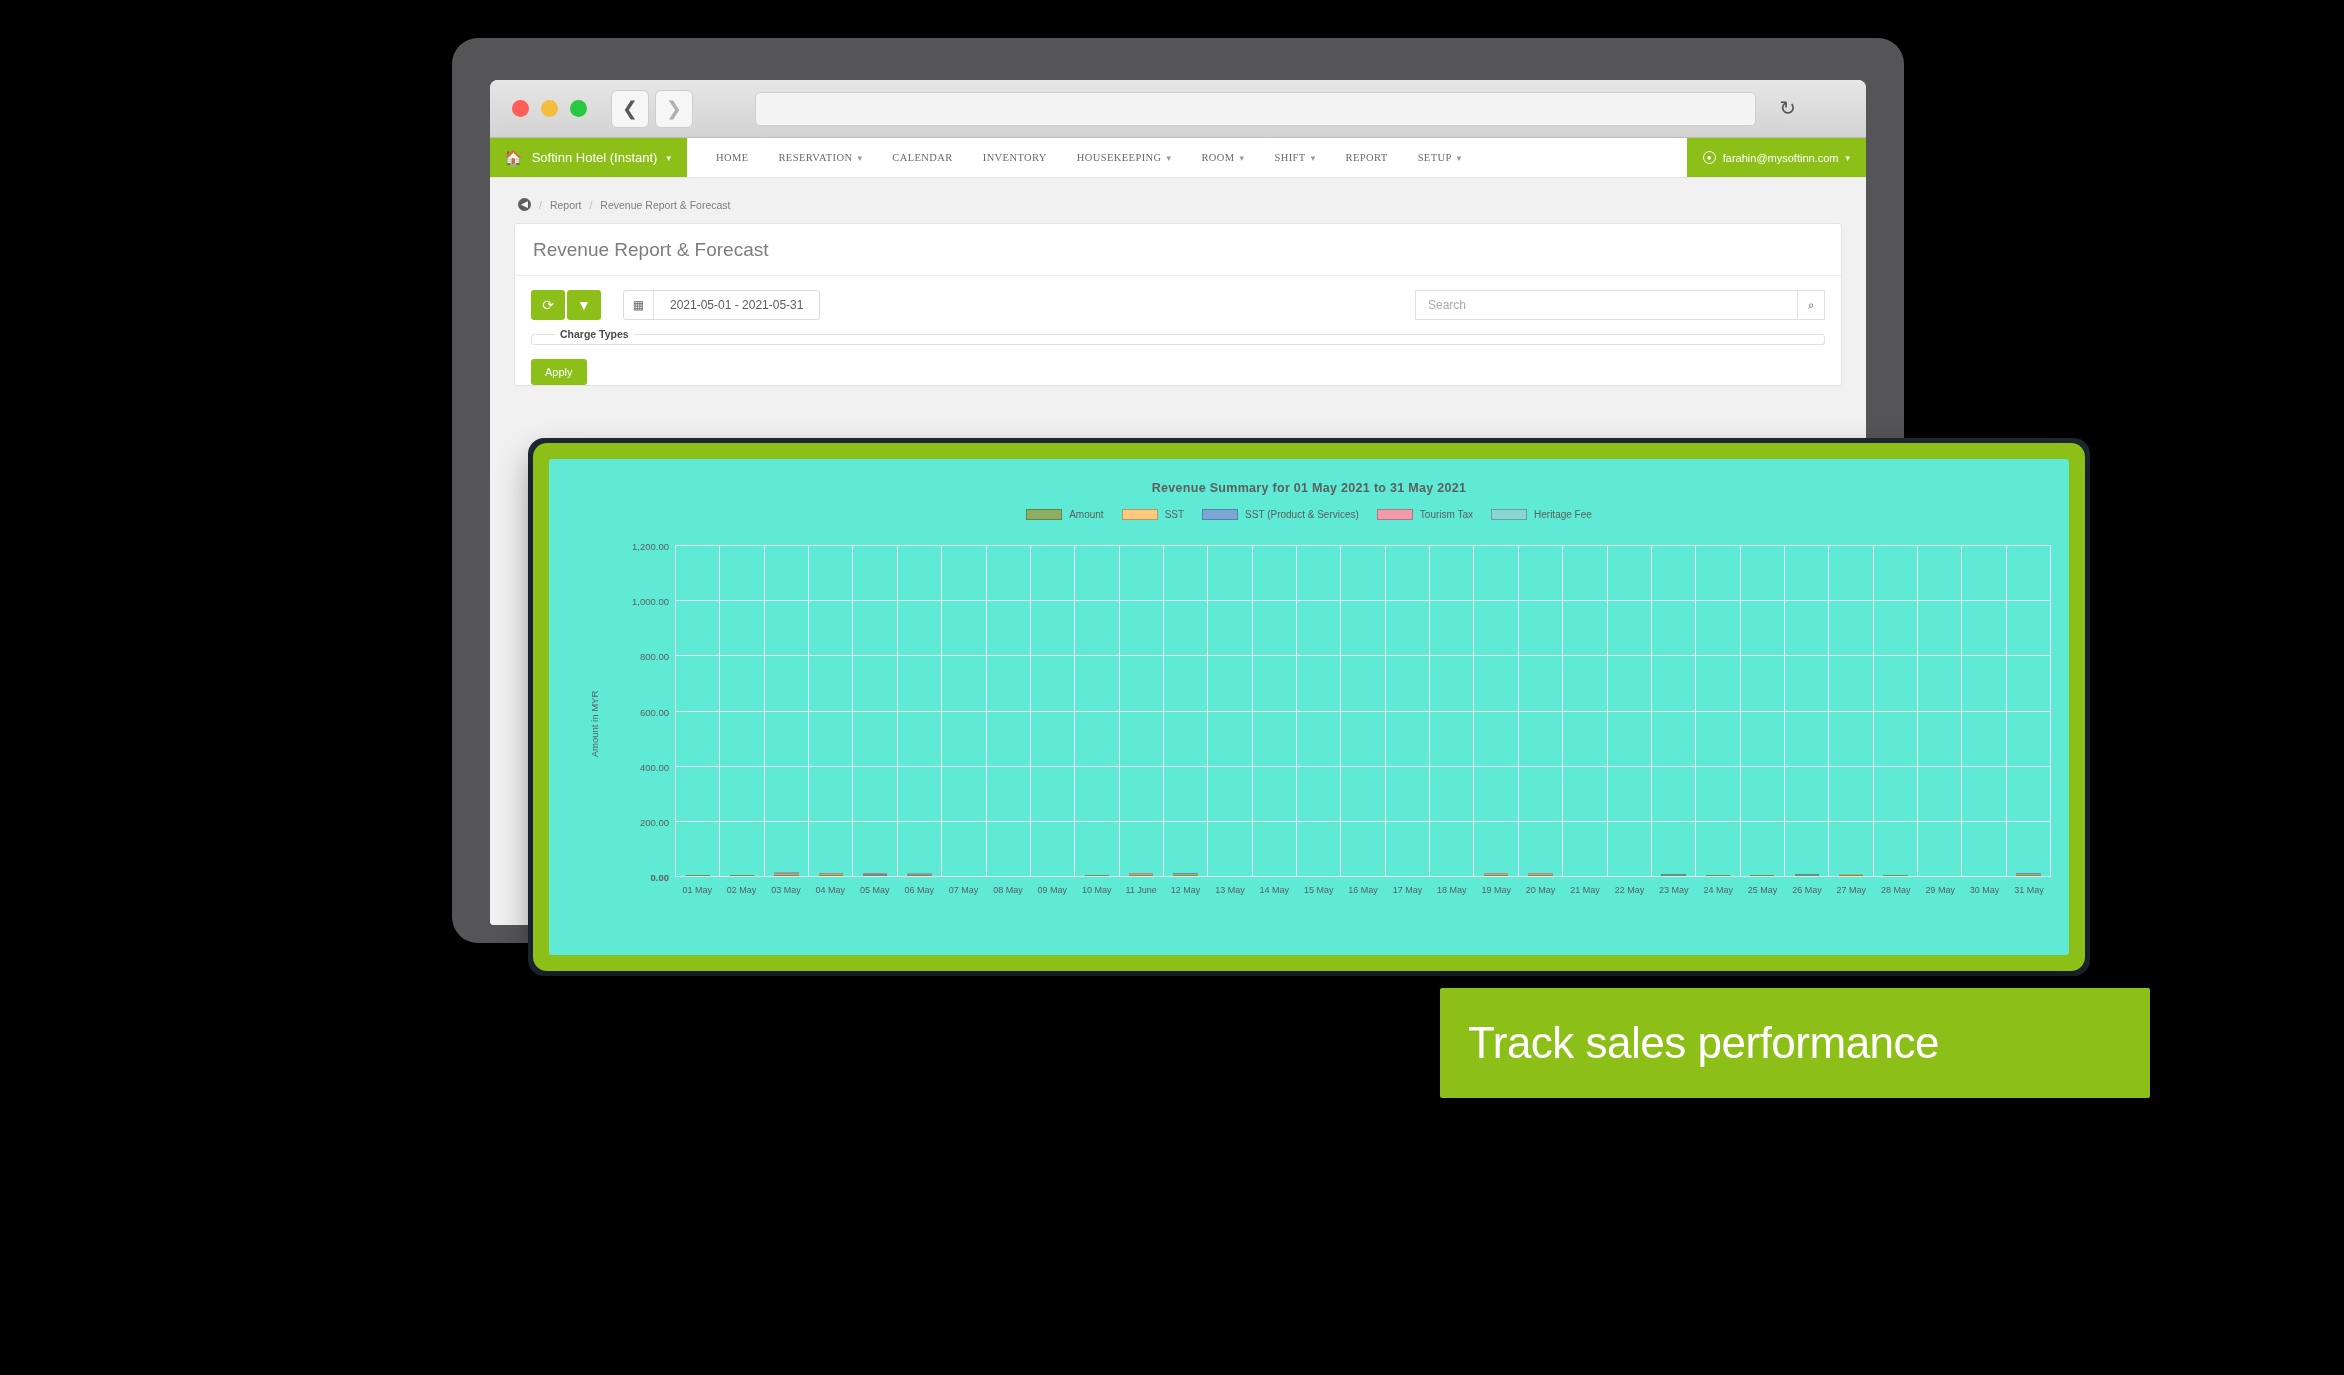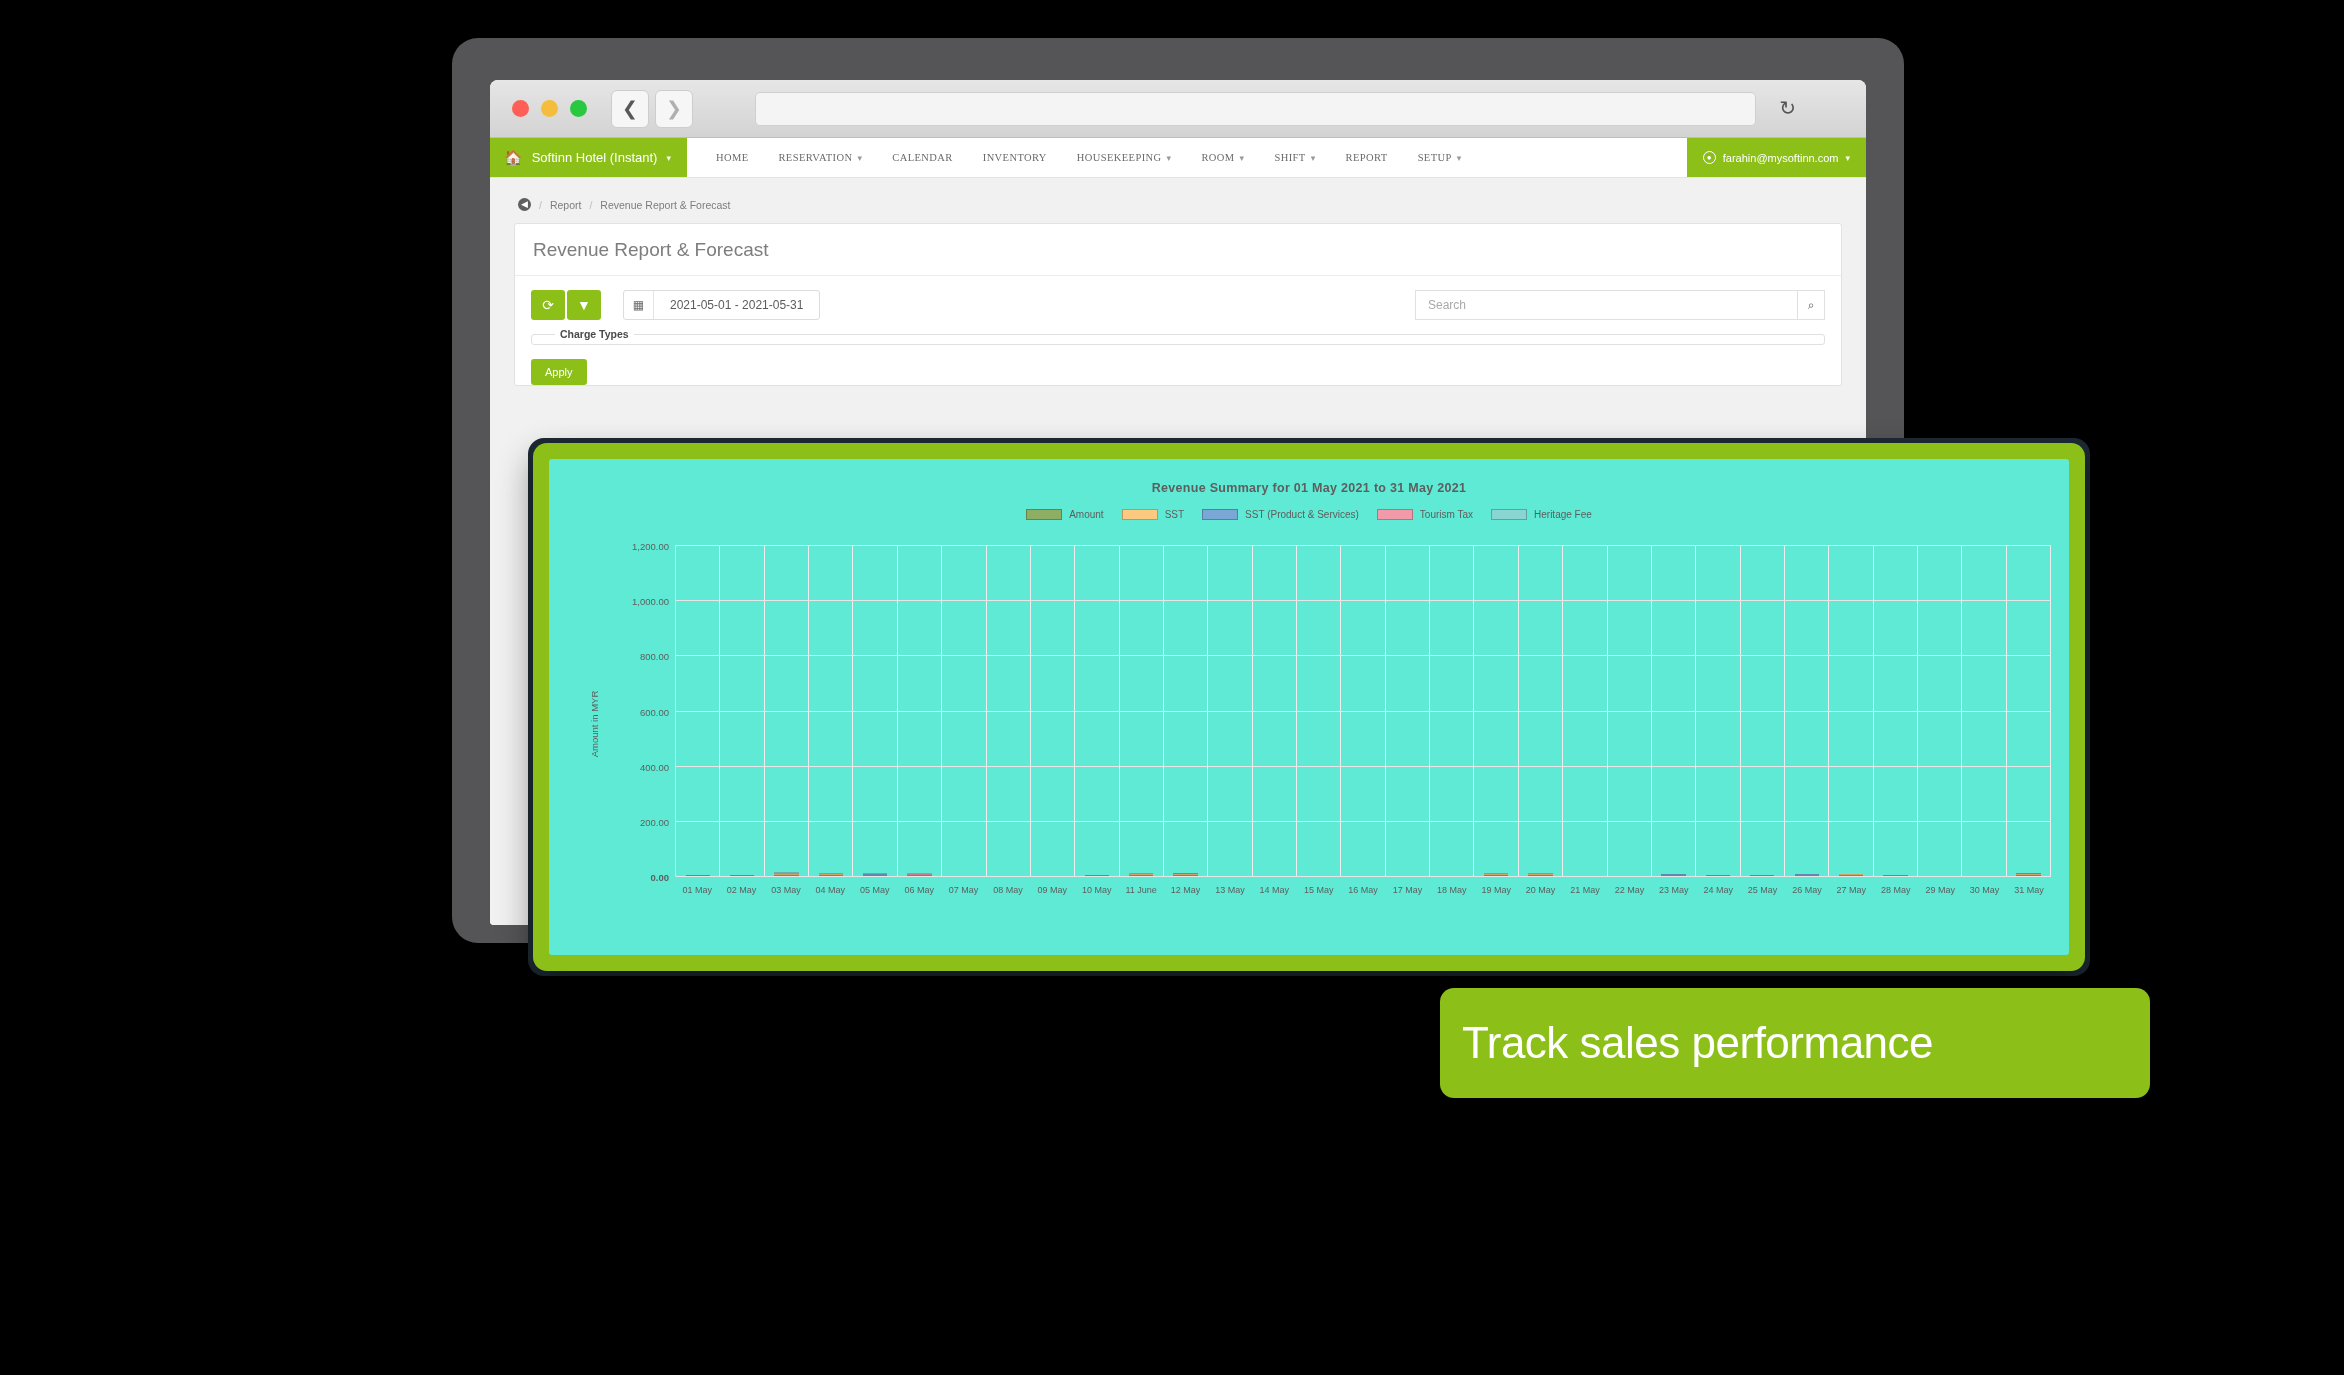--- a/index.html
+++ b/index.html
@@ -260,23 +260,23 @@
   }
   .xaxis-title {
     position: absolute; bottom: -16px; left: 56px; right: 0;
     text-align: center; font-size: 9.5px; color: #5e5e5e;
   }
 
   
   .callout {
     position: absolute; left: 1440px; top: 988px;
     width: 710px; height: 110px;
-    background: #8cc019; border-radius: 14px;
+    background: #8cc019; border-radius: 2px;
     display: flex; align-items: center;
-    padding-left: 22px;
+    padding-left: 28px;
     box-shadow: 0 10px 26px rgba(0,0,0,.4);
   }
   .callout-txt {
     color: #fff; font-size: 44px; font-weight: 400;
     letter-spacing: -.5px;
   }
 </style>
 </head>
 <body>
 

